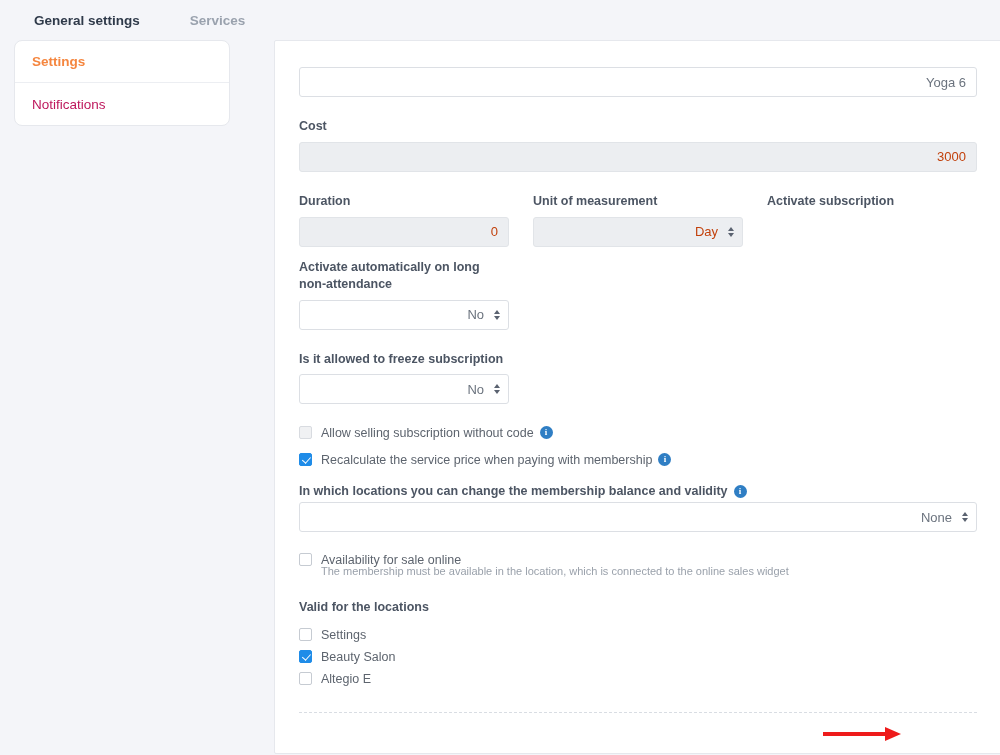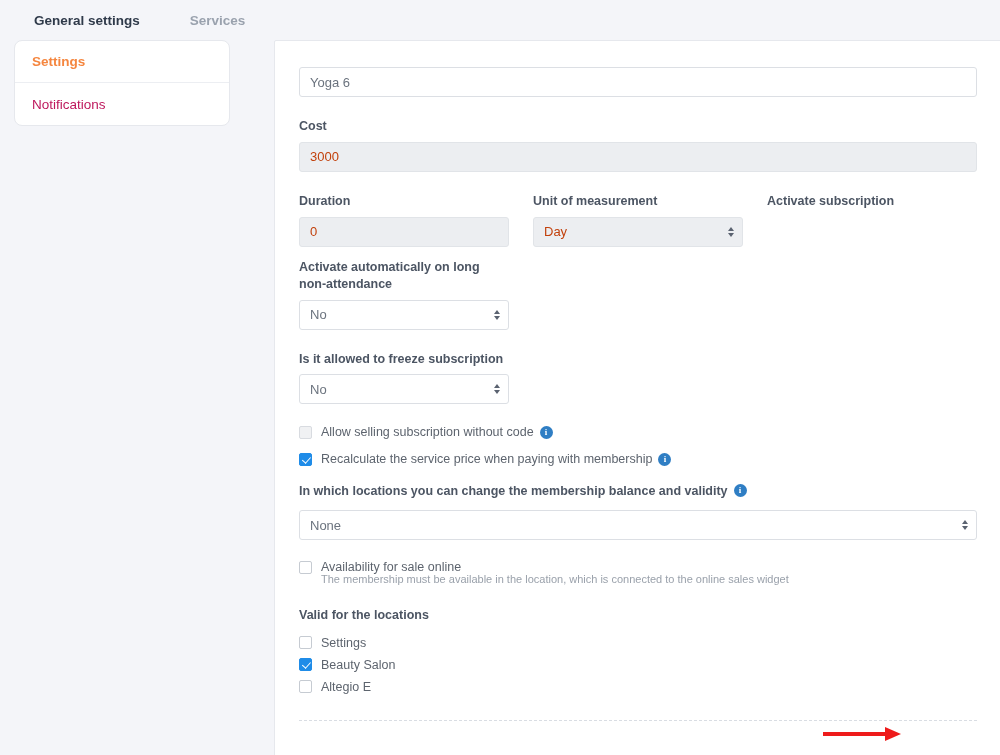--- a/index.html
+++ b/index.html
@@ -82,20 +82,21 @@
     height: 30px;
     border: 1px solid #dcdfe4;
     border-radius: 3px;
     background: #ffffff;
     font-size: 13px;
     color: #6b737e;
     padding: 0 10px;
     font-family: "Liberation Sans", sans-serif;
     outline: none;
     display: block;
+    text-align: right;
   }
   .input.disabled, .select.disabled {
     background: #eceef1;
     border-color: #e1e4e8;
     color: #c2410c;
   }
   .select {
     -webkit-appearance: none;
     appearance: none;
     padding-right: 24px;
@@ -125,20 +126,21 @@
   .row3 { display: flex; gap: 24px; margin-bottom: 12px; }
   .col-dur { width: 210px; flex: 0 0 210px; }
   .col-unit { width: 210px; flex: 0 0 210px; }
   .col-act { width: 210px; flex: 0 0 210px; }
 
   .narrow { width: 210px; }
 
   
   .cb-row {
     display: flex;
+    align-items: center;
     margin-bottom: 14px;
     font-size: 12.5px;
     color: #5d646e;
   }
   .cb {
     width: 13px; height: 13px;
     border: 1px solid #c6cbd2;
     border-radius: 2px;
     background: #fff;
     margin-right: 9px;
@@ -173,23 +175,23 @@
     font-family: "Liberation Serif", serif;
     margin-left: 6px;
     vertical-align: middle;
     line-height: 13px;
   }
 
   .label-inline {
     font-size: 12.5px;
     font-weight: bold;
     color: #4c5563;
-    margin-bottom: 12px;
-    display: flex;
-    align-items: flex-start;
+    margin-bottom: 4px;
+    display: flex;
+    align-items: flex-end;
   }
 
   .hint {
     font-size: 11px;
     color: #9aa1ab;
     margin: -8px 0 18px 22px;
     line-height: 1.4;
   }
 
   .section-title {

